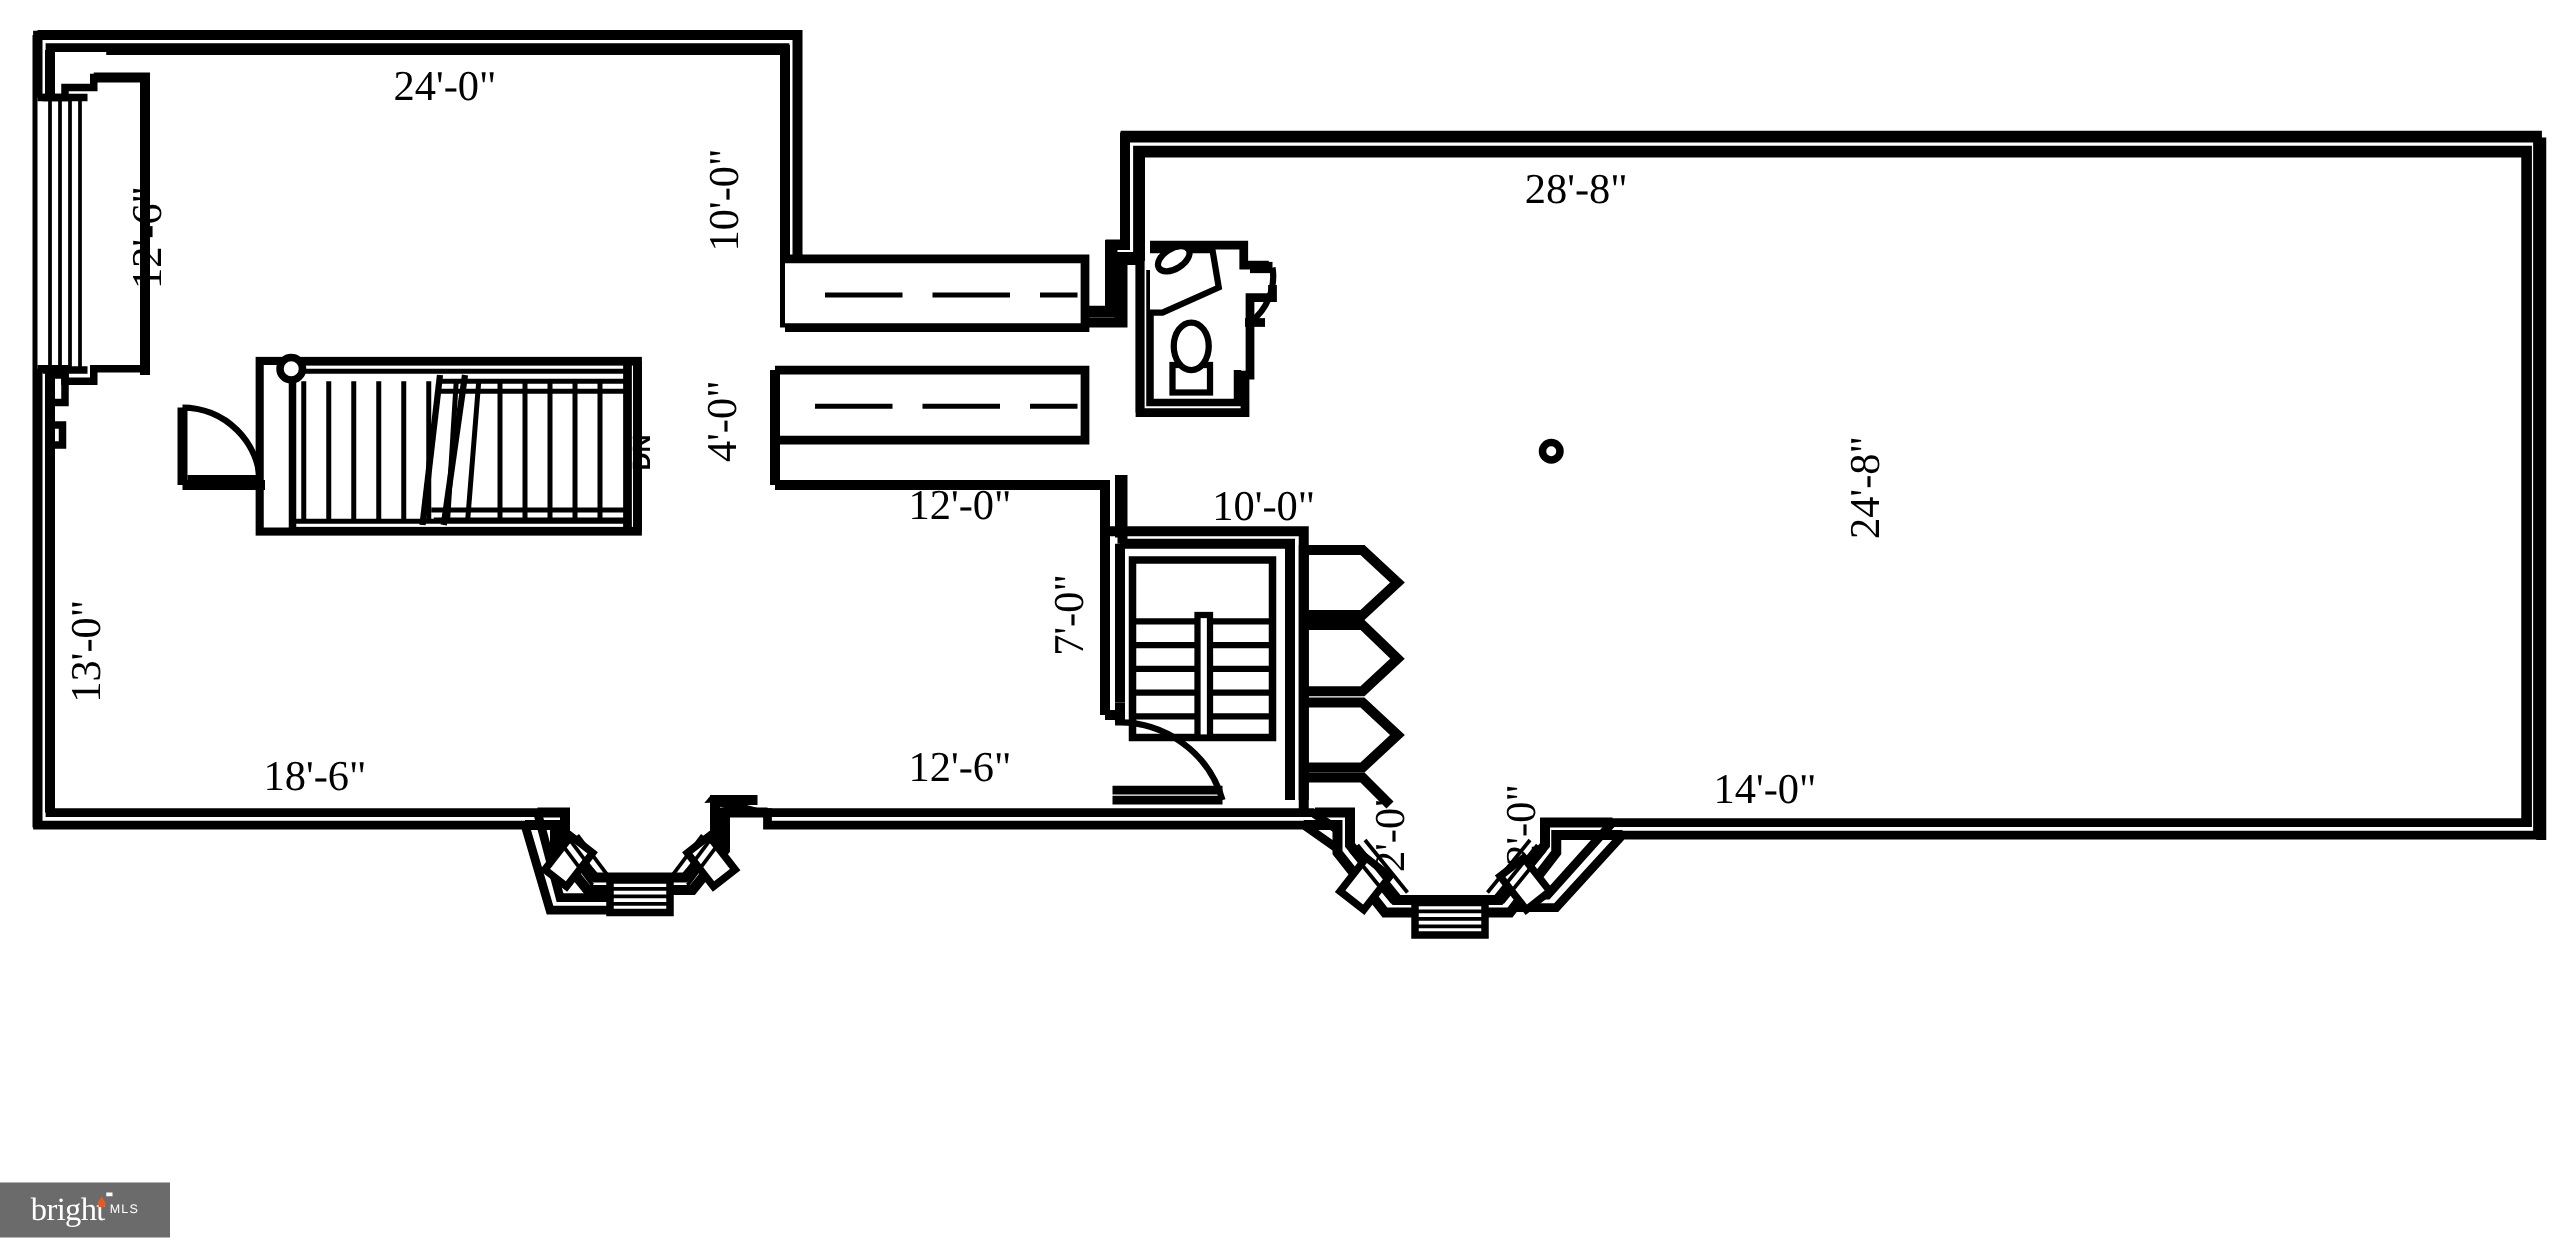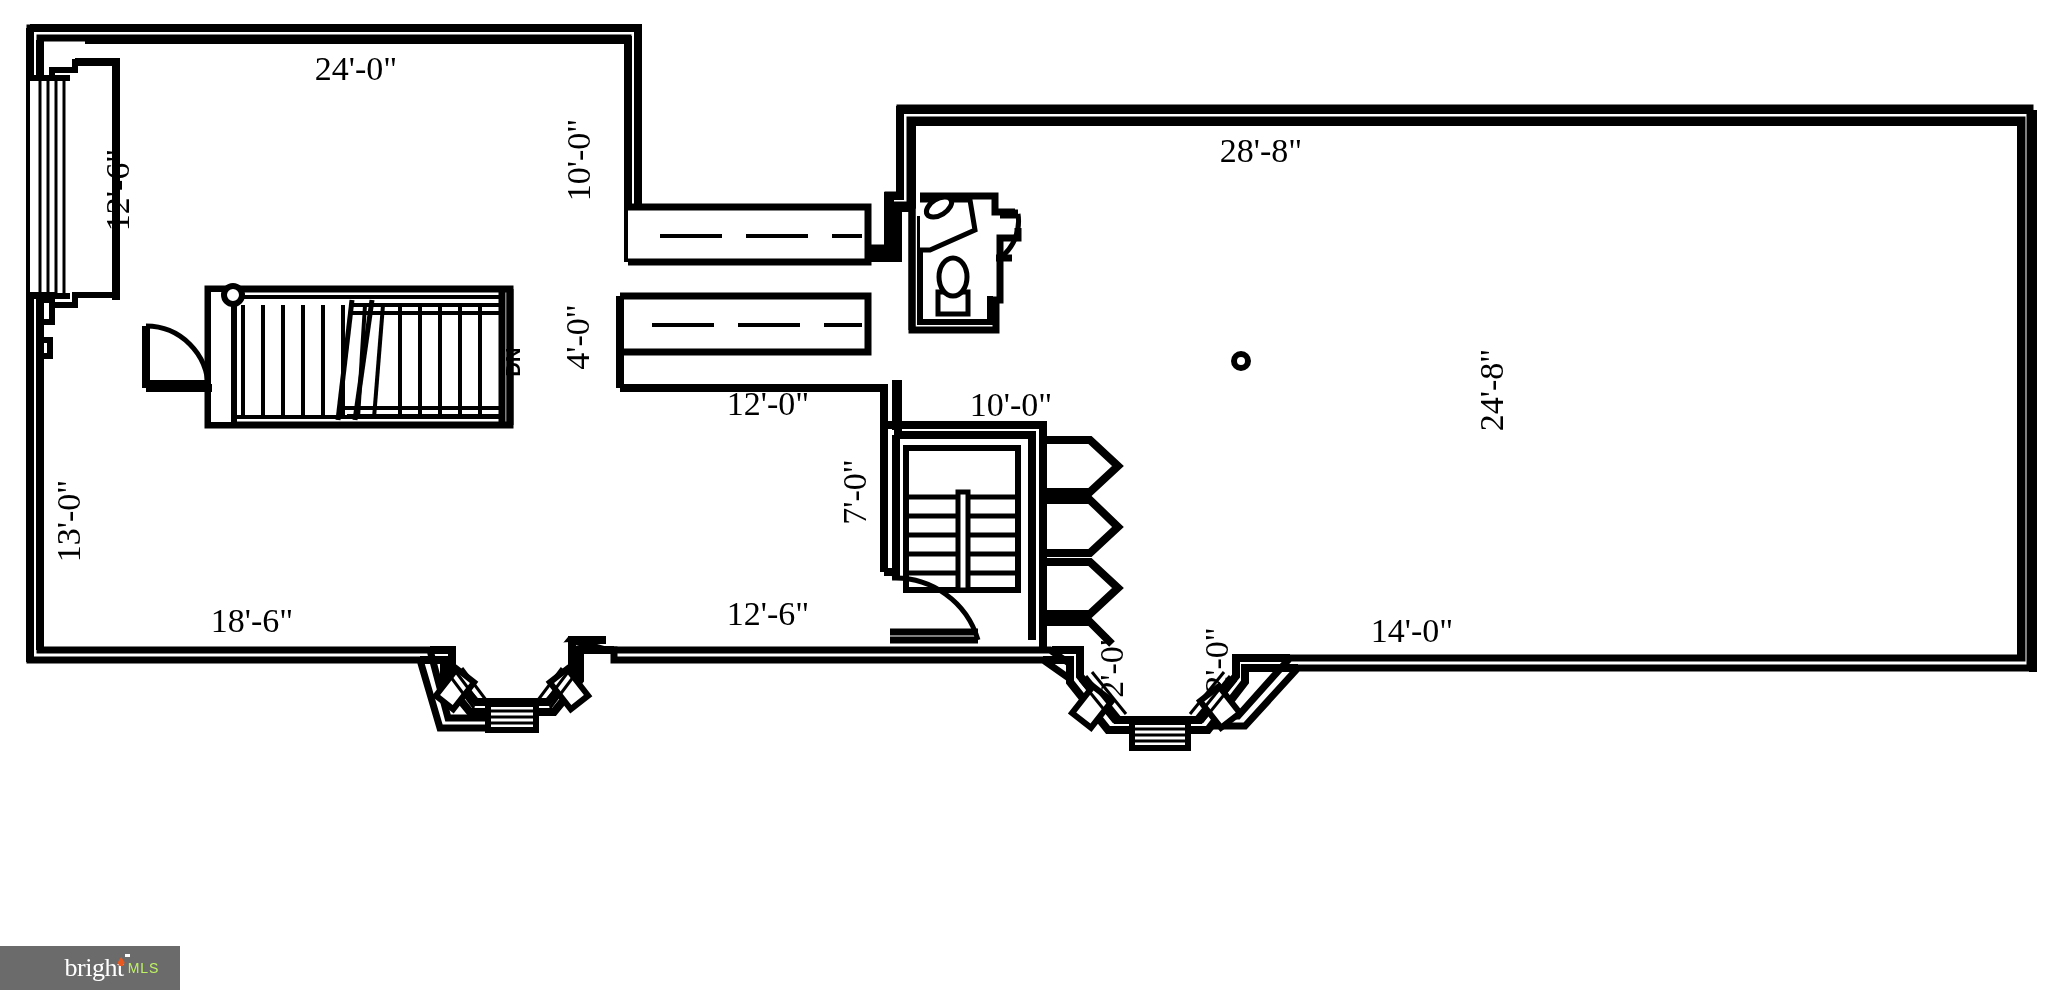--- a/index.html
+++ b/index.html
@@ -23,21 +23,20 @@
     position:absolute;
     left:0px;
     bottom:8px;
     width:136px;
     height:44px;
     background:#6b6b6b;
     display:flex;
     align-items:center;
     justify-content:center;
     gap:4px;
-    padding-left:44px;
   }
   #wm-bright{
     color:#ffffff;
     font-family:"Liberation Serif",serif;
     font-size:26px;
     line-height:1;
     position:relative;
     letter-spacing:-0.5px;
   }
   #wm-dot{
@@ -49,23 +48,23 @@
     clip-path:polygon(50% 0%,100% 62%,75% 100%,25% 100%,0% 62%);
   }
   #wm-tick{
     position:absolute;
     right:-6px;
     top:-1px;
     width:5px;height:3px;
     background:#ffffff;
   }
   #wm-mls{
-    color:#bef264;
+    color:#ffffff;
     font-family:"Liberation Sans",sans-serif;
-    font-size:14px;
+    font-size:10px;
     letter-spacing:1px;
     padding-bottom:1px;
     text-align:right;
   }
 </style>
 </head>
 <body>
 
 <div id="stage">
 

